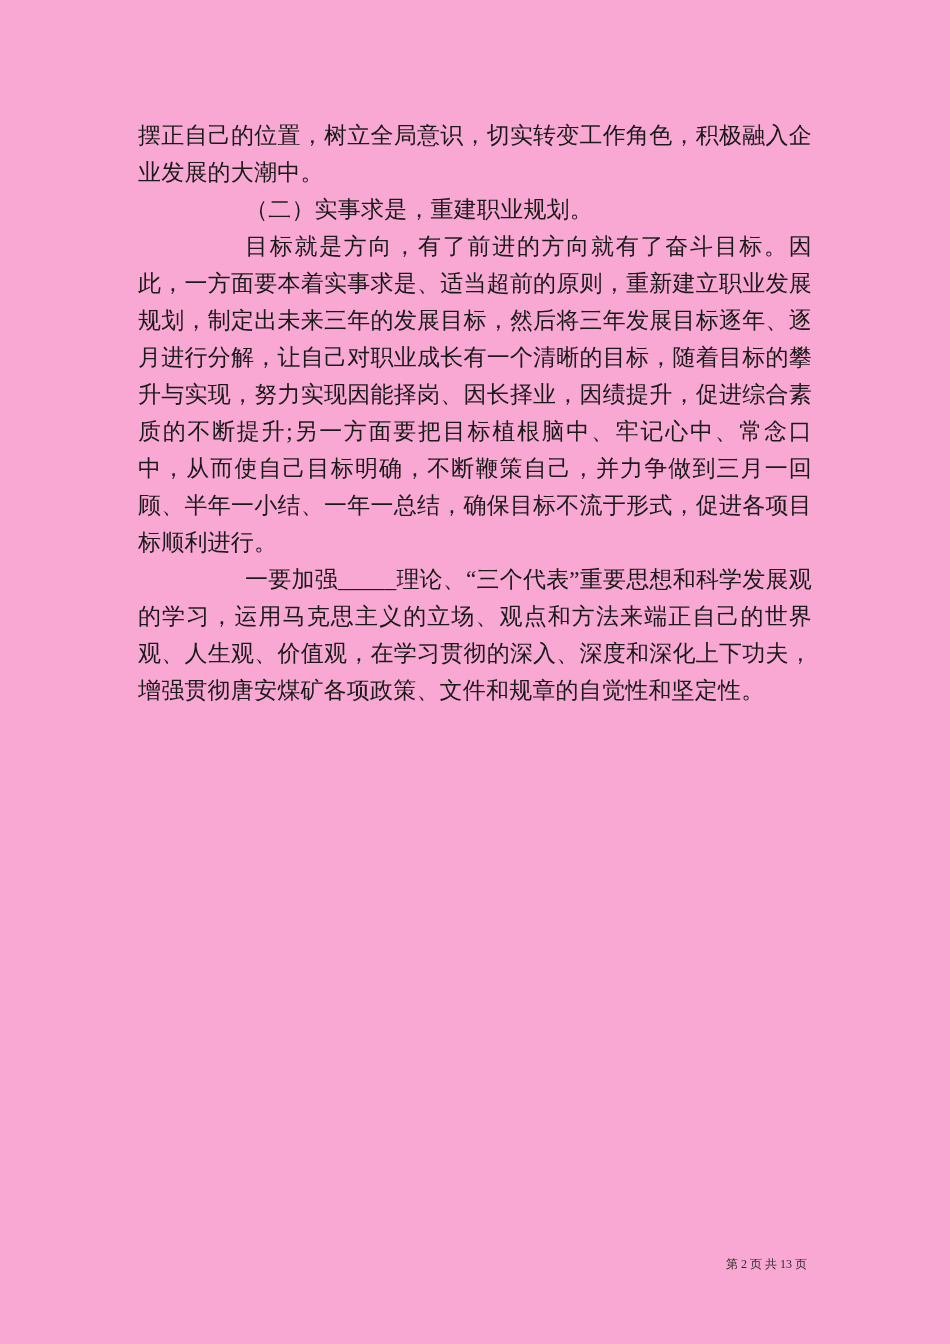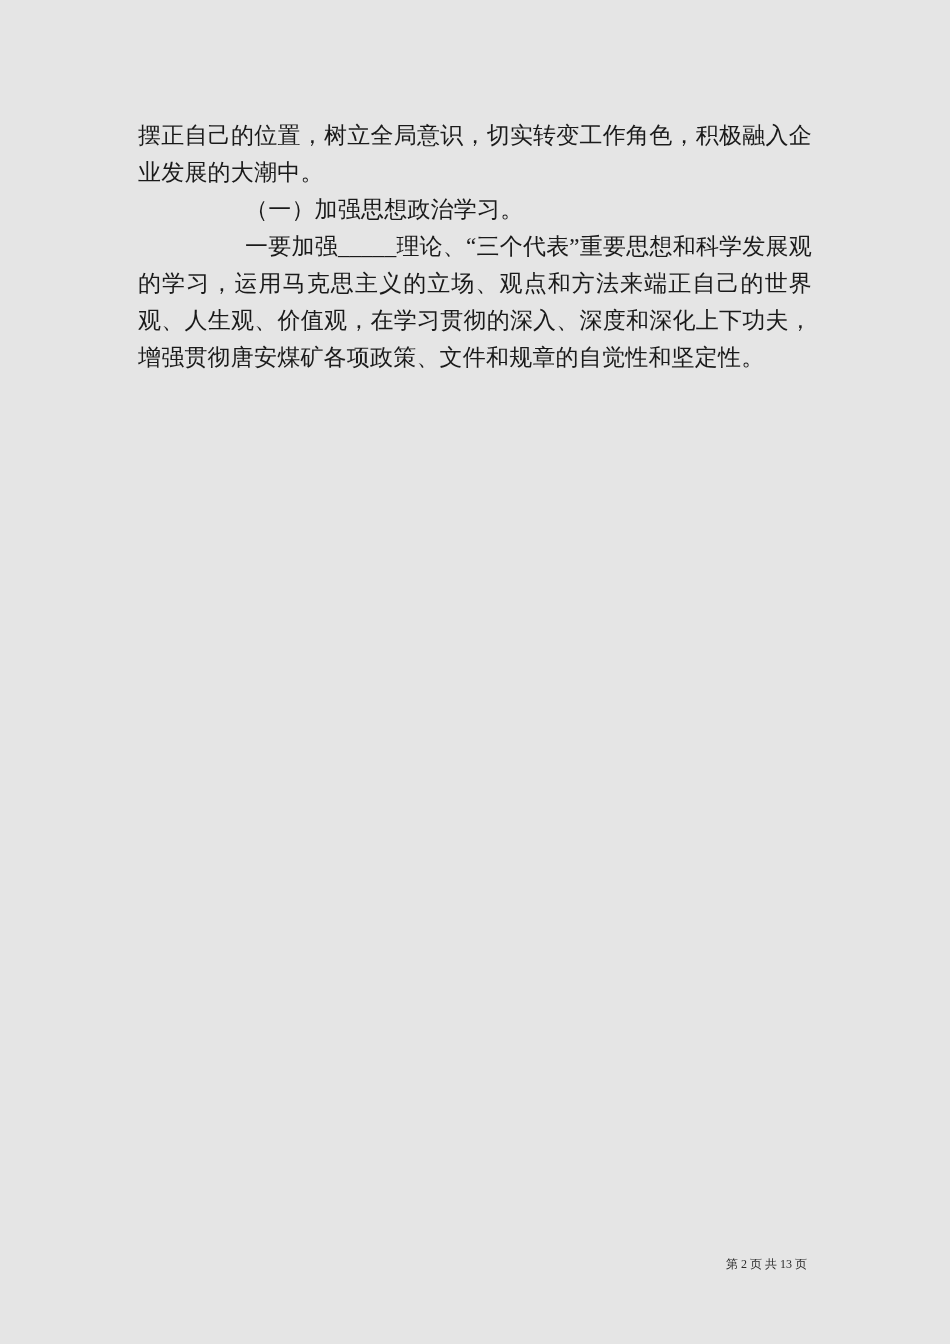--- a/index.html
+++ b/index.html
@@ -13,21 +13,21 @@
     position: relative;
     overflow: hidden;
     font-family: "Liberation Serif", "DejaVu Serif", serif;
   }
   .page {
     position: absolute;
     left: 0;
     top: 0;
     width: 950px;
     height: 1344px;
-    background: #e5e5e5;
+    background: #f9a8d4;
   }
   .content {
     position: absolute;
     left: 138px;
     top: 117px;
     width: 674px;
     font-size: 23px;
     line-height: 37px;
     color: #1a1a1a;
     text-align: justify;
@@ -49,19 +49,20 @@
     line-height: 20px;
     color: #2b2b2b;
   }
 </style>
 </head>
 <body style="background: rgb(255, 255, 255);">
 
 <main class="page">
   <section class="content" style="color: rgb(26, 26, 26);">
       <p class="para">摆正自己的位置，树立全局意识，切实转变工作角色，积极融入企业发展的大潮中。</p>
-      <p class="para indent">（一）加强思想政治学习。</p>
+      <p class="para indent">（二）实事求是，重建职业规划。</p>
+      <p class="para indent">目标就是方向，有了前进的方向就有了奋斗目标。因此，一方面要本着实事求是、适当超前的原则，重新建立职业发展规划，制定出未来三年的发展目标，然后将三年发展目标逐年、逐月进行分解，让自己对职业成长有一个清晰的目标，随着目标的攀升与实现，努力实现因能择岗、因长择业，因绩提升，促进综合素质的不断提升;另一方面要把目标植根脑中、牢记心中、常念口中，从而使自己目标明确，不断鞭策自己，并力争做到三月一回顾、半年一小结、一年一总结，确保目标不流于形式，促进各项目标顺利进行。</p>
       <p class="para indent">一要加强_____理论、“三个代表”重要思想和科学发展观的学习，运用马克思主义的立场、观点和方法来端正自己的世界观、人生观、价值观，在学习贯彻的深入、深度和深化上下功夫，增强贯彻唐安煤矿各项政策、文件和规章的自觉性和坚定性。</p>
     </section>
   <footer class="page-footer">
     <span>第 2 页 共 13 页</span>
   </footer>
 </main>
 
 </body></html>

